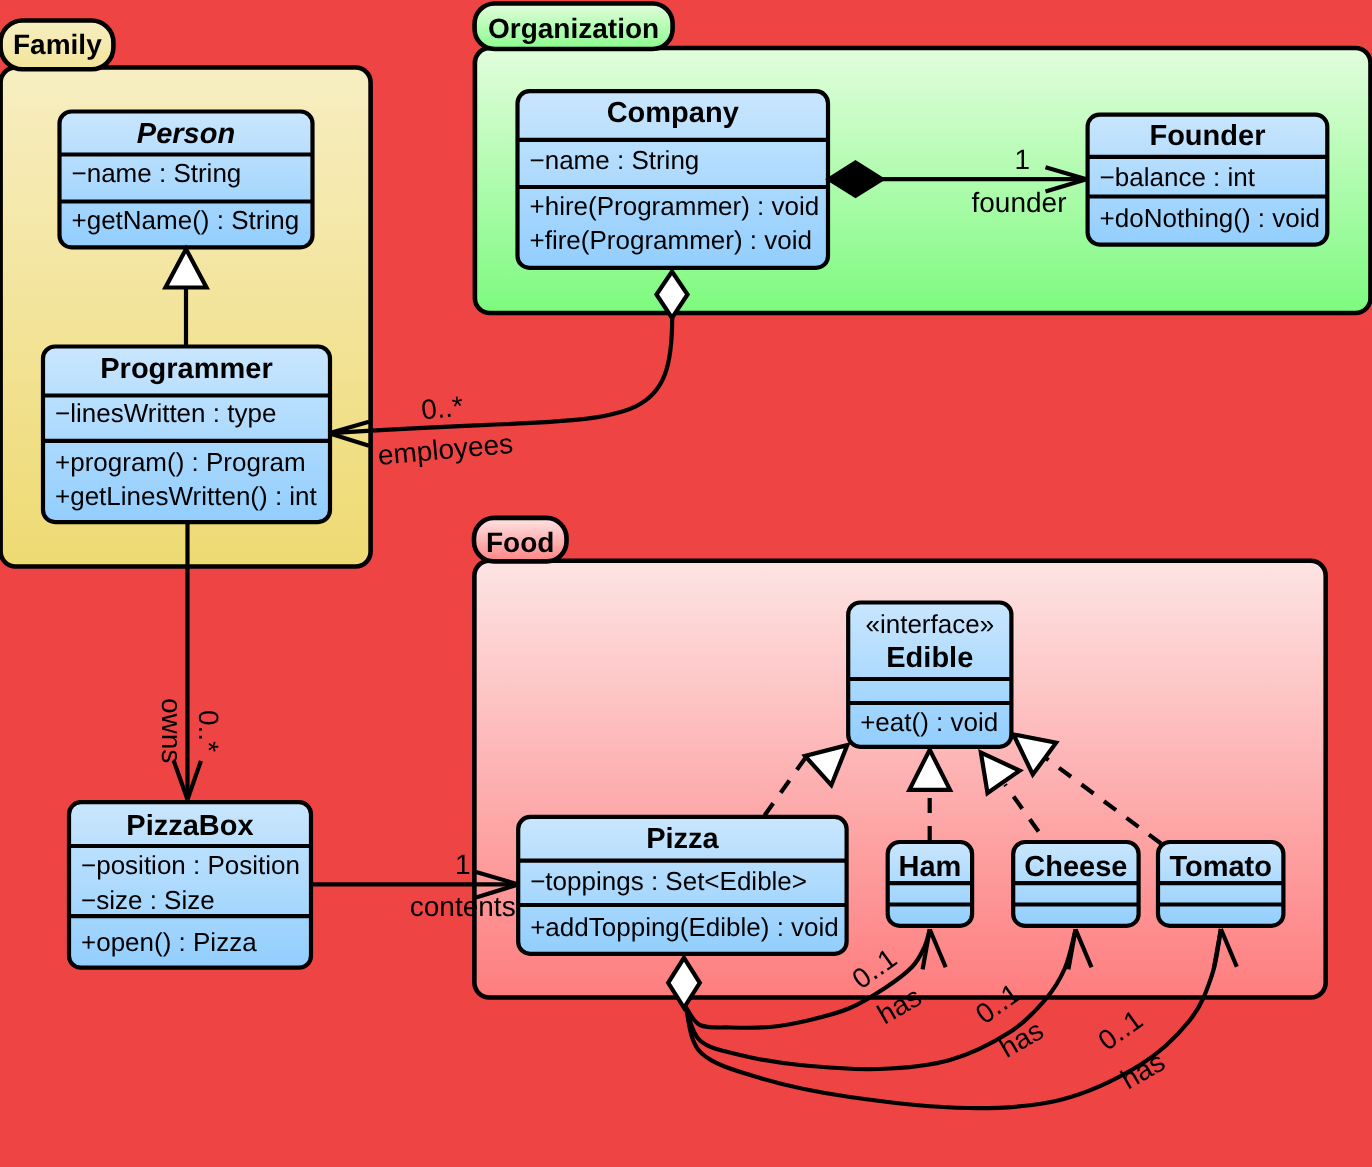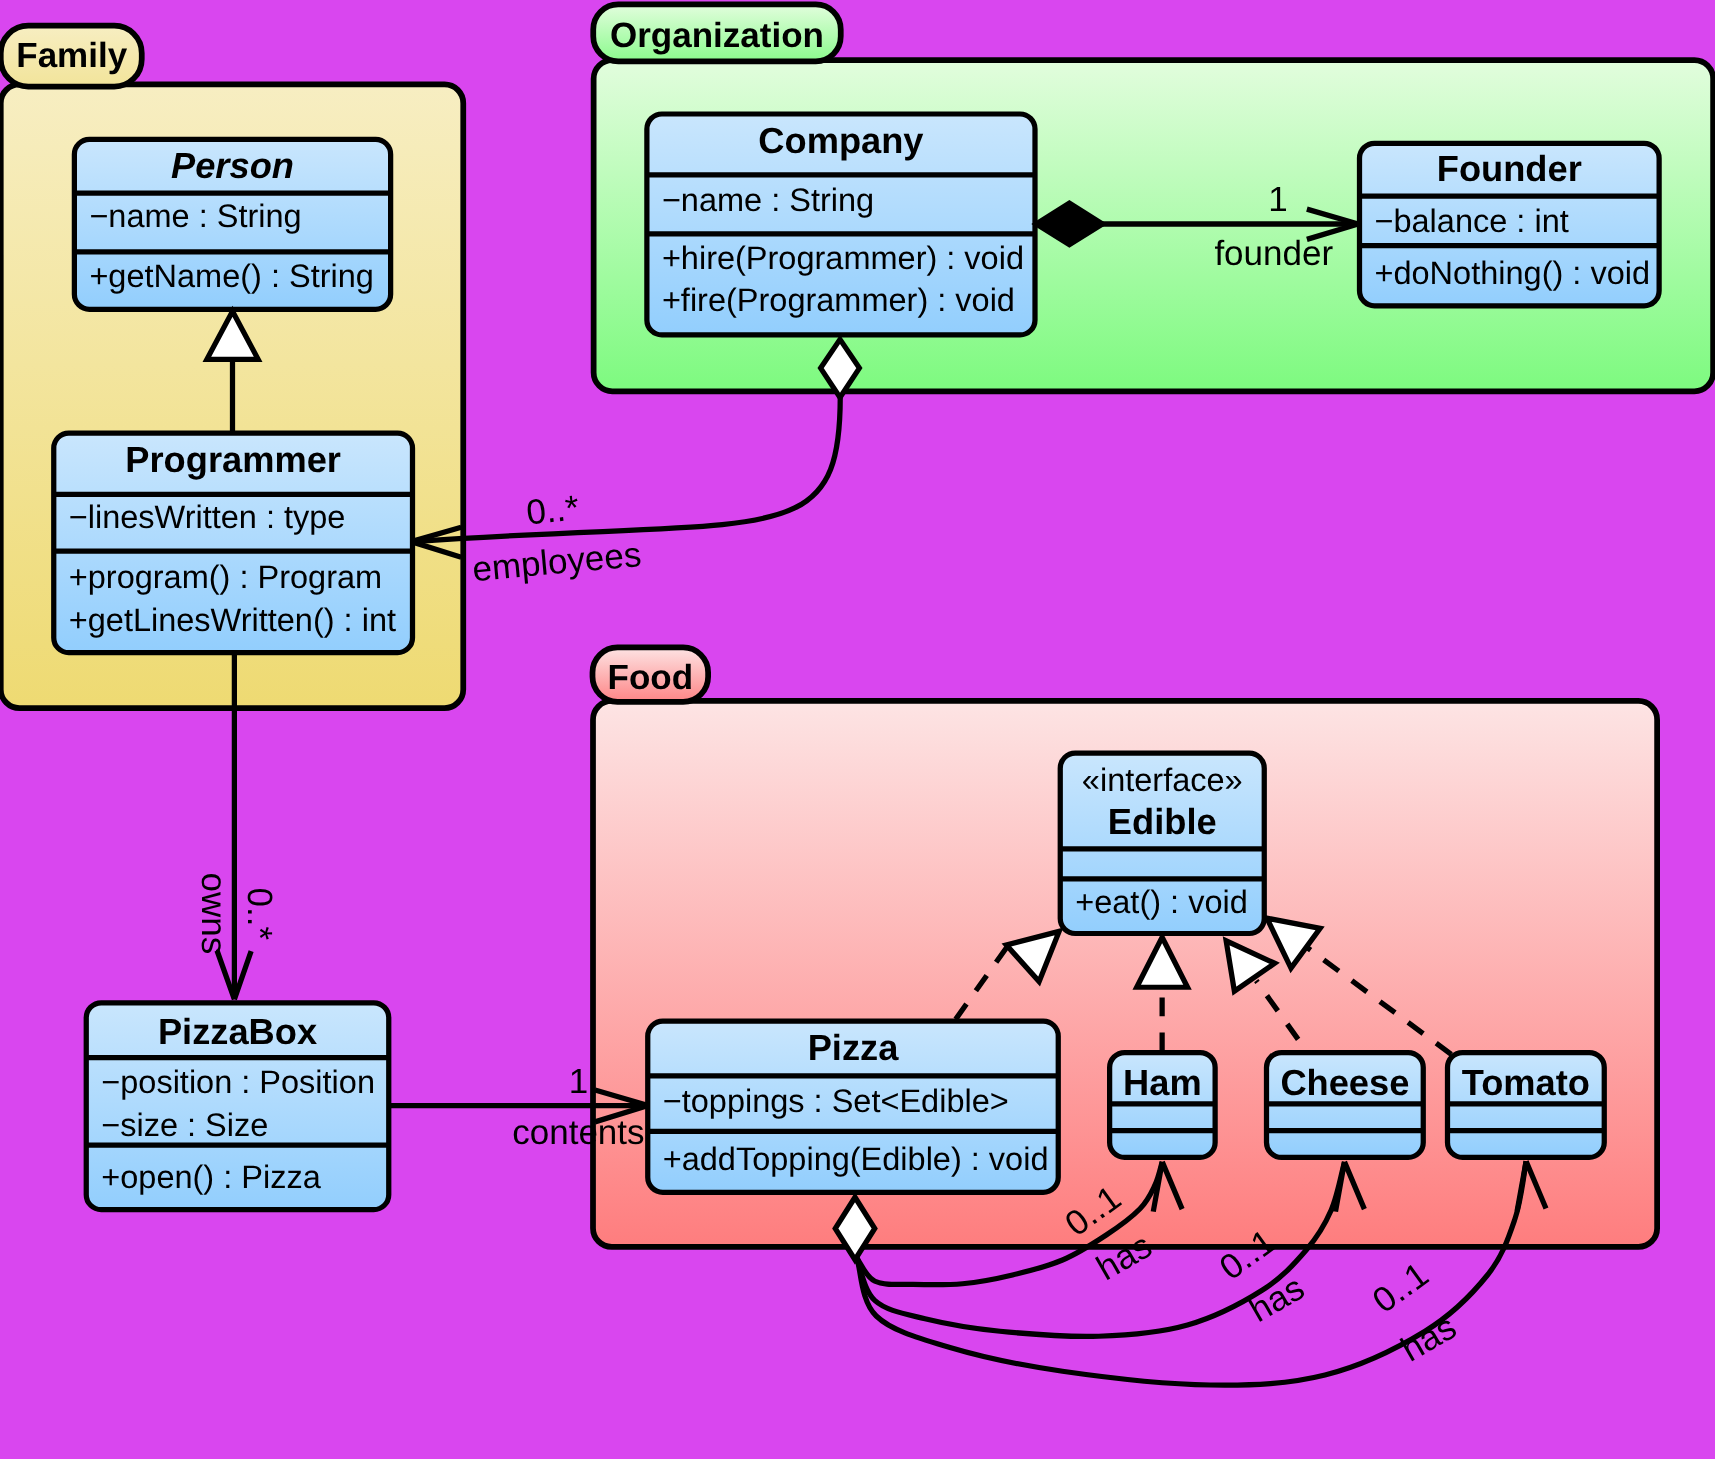--- a/index.html
+++ b/index.html
@@ -1,16 +1,16 @@
 <!DOCTYPE html>
 <html><head>
 <meta charset="utf-8">
 <style>
   html,body{margin:0;padding:0;background:#fff;}
-  #stage{position:relative;width:1372px;height:1167px;background:#d946ef;overflow:hidden;transform:translateZ(0);-webkit-font-smoothing:antialiased;}
+  #stage{position:relative;width:1372px;height:1167px;background:#ef4444;overflow:hidden;transform:translateZ(0);-webkit-font-smoothing:antialiased;}
   svg{display:block;}
   text{fill:#000;-webkit-font-smoothing:antialiased;text-rendering:geometricPrecision;}
   svg{shape-rendering:geometricPrecision;}
   .pkg{font-family:"Liberation Sans",sans-serif;font-weight:bold;font-size:28px;}
   .cname{font-family:"Liberation Sans",sans-serif;font-weight:bold;font-size:29px;}
   .cname.italic{font-style:italic;}
   .stereo{font-family:"Liberation Sans",sans-serif;font-size:26px;}
   .crow{font-family:"Liberation Sans",sans-serif;font-size:26px;}
   .elbl{font-family:"Liberation Sans",sans-serif;font-size:28px;}
 </style>

